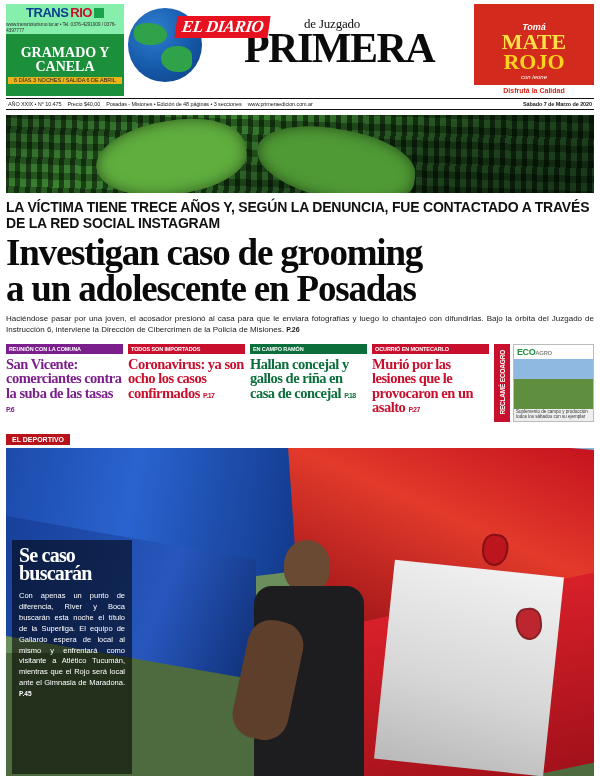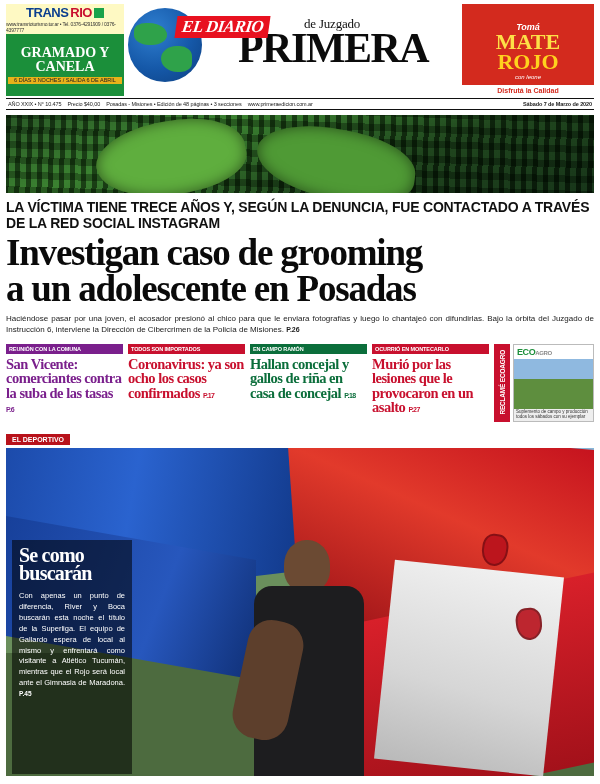--- a/index.html
+++ b/index.html
@@ -10,21 +10,21 @@
     font-family: "Liberation Sans", sans-serif;
     overflow: hidden;
   }
   .page { position: relative; width: 600px; height: 784px; background: #fff; }
 
   
   .topbar { display: flex; height: 98px; width: 600px; padding: 4px 6px 0 6px; gap: 4px; }
 
   .ad-left { width: 118px; height: 92px; display: flex; flex-direction: column; }
   .ad-left-top {
-    background: #fef9c3; border-bottom: none; height: 30px;
+    background: #86efac; border-bottom: none; height: 30px;
     display: flex; flex-direction: column; align-items: center; justify-content: center;
   }
   .transrio {
     font-weight: bold; font-size: 13px; letter-spacing: -0.5px; color: #0b3f8f;
     display: flex; align-items: center; gap: 2px;
   }
   .transrio .rio { color: #c8102e; }
   .transrio .sq { display:inline-block; width:10px;height:10px;background:#1aa34a; }
   .ad-left-phone { font-size: 5px; color: #333; margin-top: 1px; letter-spacing: -0.2px;}
   .ad-left-bot {
@@ -61,21 +61,21 @@
     font-family: "Liberation Serif", serif; font-size: 13px; color: #111;
     margin-left: 96px; margin-top: 12px; letter-spacing: -0.2px;
   }
   .mast-title {
     font-family: "Liberation Serif", serif; font-weight: bold; color: #0b0b0b;
     font-size: 42px; line-height: 0.86; letter-spacing: -1.5px; margin-top: -2px; text-align: center;
   }
   .mast-title .l2 { display: block; }
 
   .ad-right {
-    width: 132px; height: 92px; background: #d32a1e; color: #fff;
+    width: 120px; height: 92px; background: #d32a1e; color: #fff;
     display: flex; flex-direction: column; align-items: center; justify-content: center;
     text-align: center; position: relative;
   }
   .ad-right .torna { font-size: 9px; font-style: italic; font-weight: bold; margin-top: 2px; }
   .ad-right .mate { font-family: Liberation Serif, serif; font-weight: bold; font-size: 22px; line-height: 0.9; color: #fde047; }
   .ad-right .rojo { font-family: "Liberation Serif", serif; font-weight: bold; font-size: 22px; line-height: 0.9; color: #ffd21e; }
   .ad-right .bottomband {
     position: absolute; left:0; right:0; bottom: 0; background: #ffffff; color: #d32a1e;
     font-size: 7px; font-weight: bold; padding: 2px 0;
   }
@@ -274,21 +274,21 @@
     <div class="hand1"></div>
     <div class="hand2"></div>
   </div>
 
   <div class="kicker">LA VÍCTIMA TIENE TRECE AÑOS Y, SEGÚN LA DENUNCIA, FUE CONTACTADO A TRAVÉS DE LA RED SOCIAL INSTAGRAM</div>
   <div class="headline">
     <span>Investigan caso de grooming</span>
     <span class="l2">a un adolescente en Posadas</span>
   </div>
   <div class="lead">
-    <span>Haciéndose pasar por una joven, el acosador presionó al chico para que le enviara fotografías y luego lo chantajeó con difundirlas. Bajo la órbita del Juzgado de Instrucción 6, interviene la Dirección de Cibercrimen de la Policía de Misiones.</span>
+    <span>Haciéndose pasar por una joven, el acosador presionó al casa para que le enviara fotografías y luego lo chantajeó con difundirlas. Bajo la órbita del Juzgado de Instrucción 6, interviene la Dirección de Cibercrimen de la Policía de Misiones.</span>
     <span class="ref">P.26</span>
   </div>
 
   <div class="teasers">
     <div class="teaser t1">
       <div class="tk">REUNIÓN CON LA COMUNA</div>
       <div class="tt">
         <span>San Vicente: comerciantes contra la suba de las tasas</span>
         <span class="ref">P.6</span>
       </div>
@@ -340,21 +340,21 @@
       <div class="crest c1"></div>
       <div class="crest c2"></div>
       <div class="person">
         <div class="head"></div>
         <div class="torso"></div>
         <div class="arm"></div>
       </div>
 
       <div class="sports-box">
         <div class="sports-title">
-          <span>Se como</span><br>
+          <span>Se caso</span><br>
           <span>buscarán</span>
         </div>
         <div class="sports-body">
           <span>Con apenas un punto de diferencia, River y Boca buscarán esta noche el título de la Superliga. El equipo de Gallardo espera de local al mismo y enfrentará como visitante a Atlético Tucumán, mientras que el Rojo será local ante el Gimnasia de Maradona.</span>
           <span class="ref">P.45</span>
         </div>
       </div>
     </div>
   </div>
 

